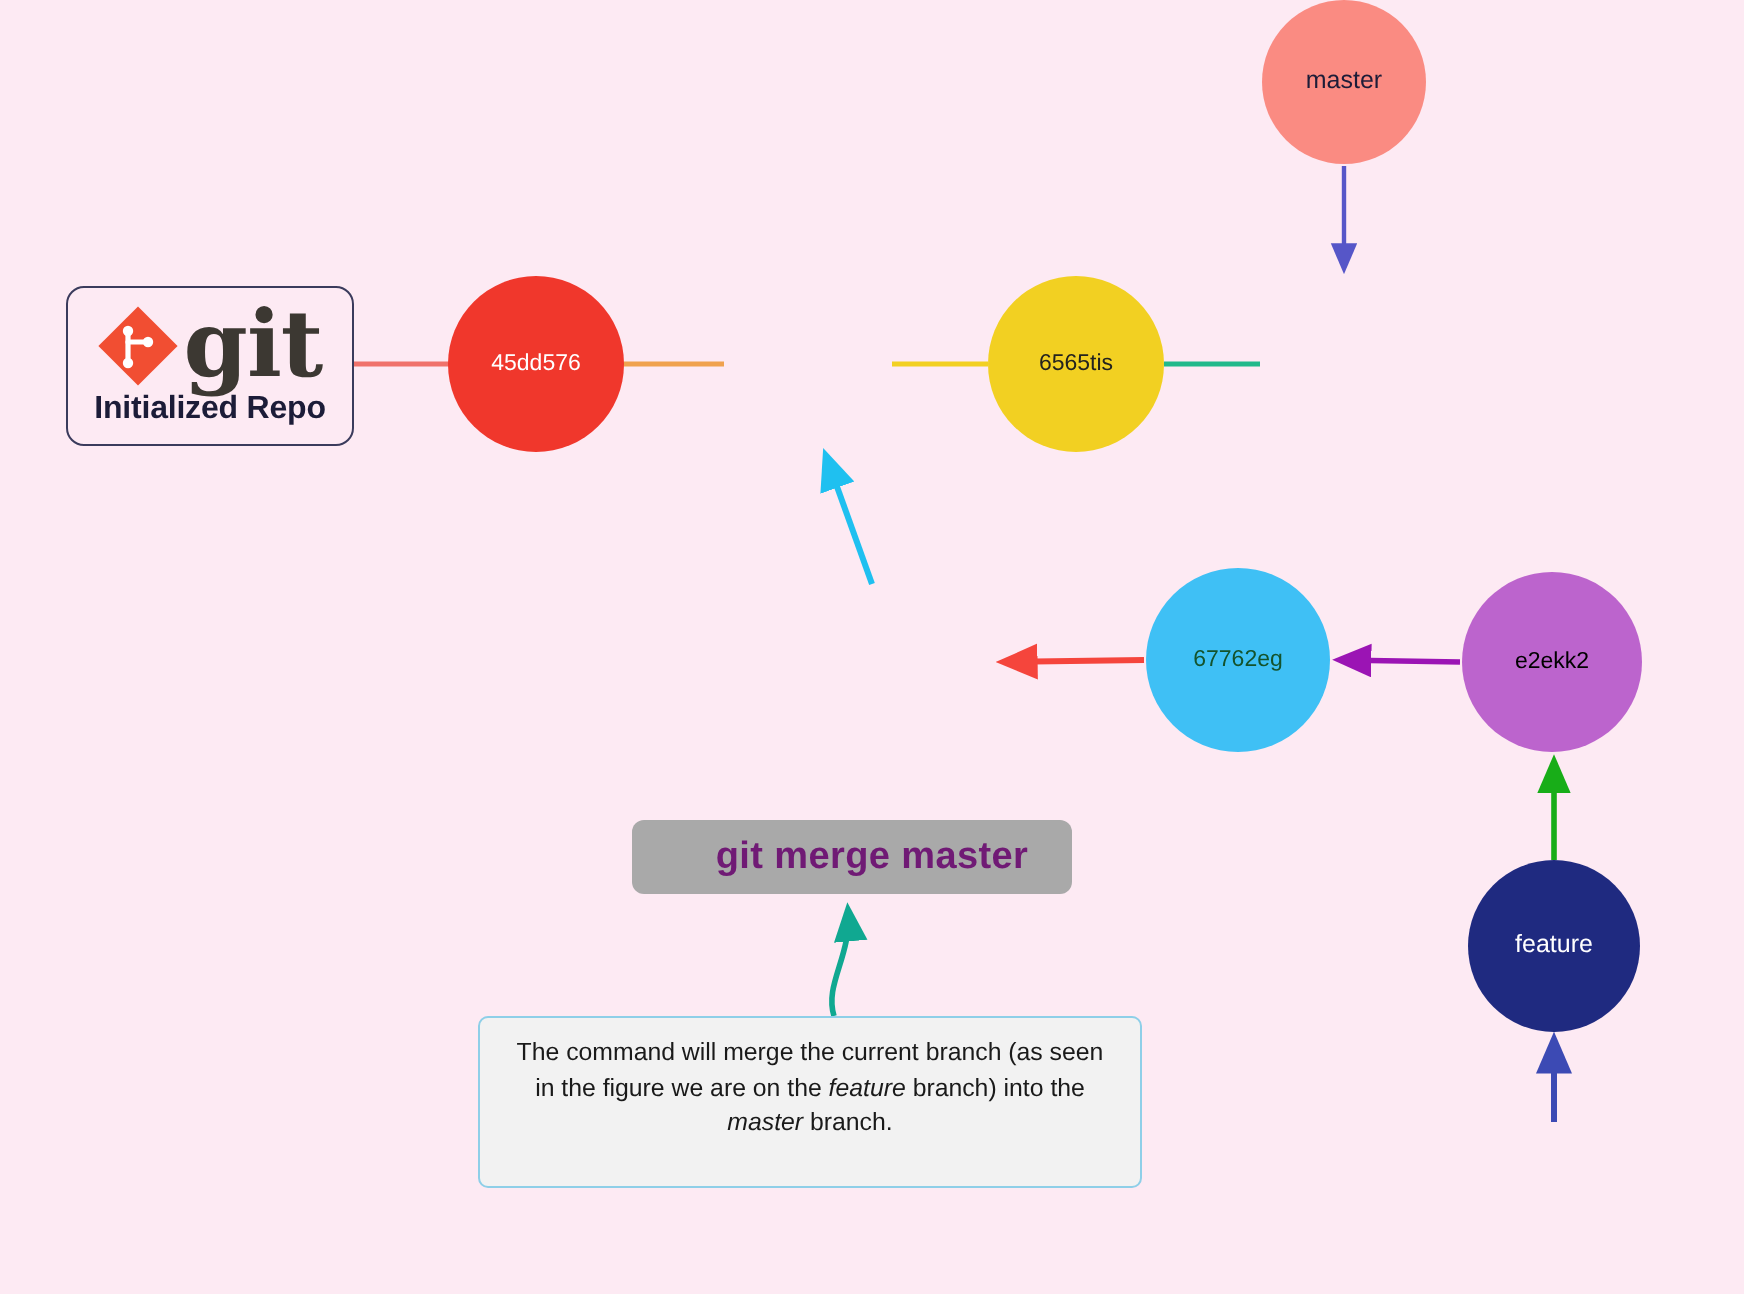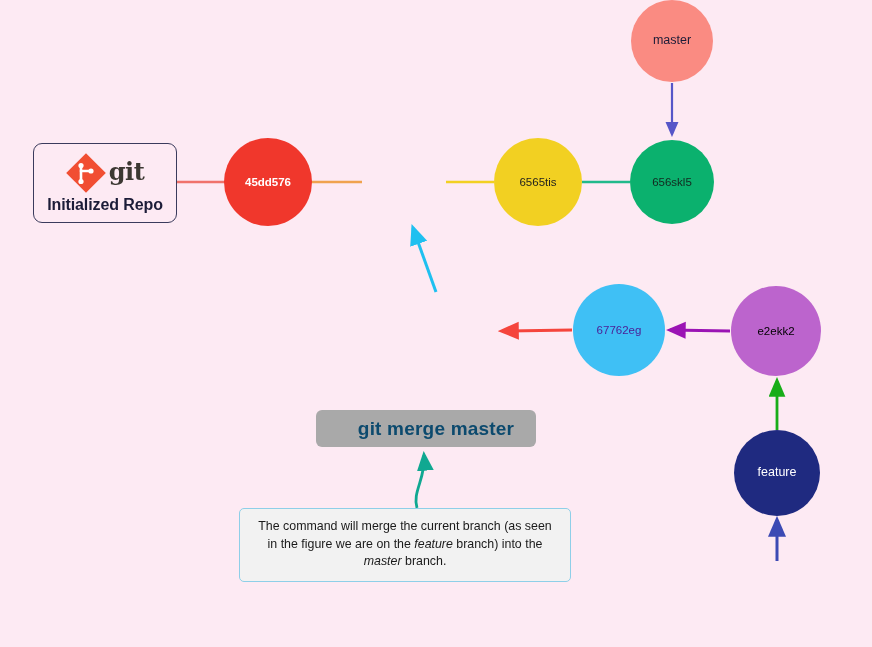--- a/index.html
+++ b/index.html
@@ -64,21 +64,21 @@
   #git-logo {
     display: flex;
     align-items: center;
     justify-content: center;
     gap: 3px;
     height: 40px;
   }
   #git-wordmark {
     font-family: "DejaVu Serif", serif;
     font-weight: bold;
-    font-size: 24px;
+    font-size: 46px;
     color: #3c3832;
     letter-spacing: -0.5px;
     line-height: 0.95;
   }
   #repo-caption {
     font-size: 16px;
     font-weight: bold;
     color: #1c1c38;
     margin-top: 3px;
     letter-spacing: -0.1px;
@@ -108,21 +108,21 @@
   
   #tooltip {
     position: absolute;
     left: 239px;
     top: 508px;
     width: 332px;
     box-sizing: border-box;
     background: #f2f2f2;
     border: 1.4px solid #8ecfe8;
     border-radius: 5px;
-    padding: 9px 12px 10px 12px;
+    padding: 9px 12px 22px 12px;
     z-index: 6;
   }
   #tooltip .tip-text {
     font-size: 12.4px;
     color: #1a1a1a;
     line-height: 1.42;
     text-align: center;
     display: block;
   }
   .ital { font-style: italic; }
@@ -187,43 +187,40 @@
         </g>
         <circle cx="15" cy="28.5" r="2.6" fill="#ffffff"></circle>
         <circle cx="15" cy="12.5" r="2.6" fill="#ffffff"></circle>
         <circle cx="25" cy="18" r="2.6" fill="#ffffff"></circle>
       </svg>
       <span id="git-wordmark">git</span>
     </div>
     <div id="repo-caption">Initialized Repo</div>
   </div>
 
-  <div class="node commit" style="left: 224px; top: 138px; width: 88px; height: 88px; background: rgb(240, 55, 44); color: rgb(255, 255, 255); font-weight: bold;">
+  <div class="node commit" style="left: 224px; top: 138px; width: 88px; height: 88px; background: rgb(240, 55, 44); color: rgb(255, 255, 255);">
     <span class="node-label">45dd576</span>
   </div>
   <div class="node commit" style="left: 494px; top: 138px; width: 88px; height: 88px; background: rgb(242, 208, 34); color: rgb(35, 35, 31); align-items: center;">
     <span class="node-label">6565tis</span>
   </div>
-  <div class="node commit" style="left: 630px; top: 140px; width: 84px; height: 84px; background: rgb(11, 177, 110); color: rgb(20, 40, 31);">
-    <span class="node-label">656skl5</span>
-  </div>
   <div class="node ref" style="left: 631px; top: 0px; width: 82px; height: 82px; background: rgb(250, 139, 130); color: rgb(28, 28, 56);">
     <span class="node-label">master</span>
   </div>
-  <div class="node commit" style="left: 573px; top: 284px; width: 92px; height: 92px; background: rgb(63, 192, 245); color: #4c1d95;">
+  <div class="node commit" style="left: 573px; top: 284px; width: 92px; height: 92px; background: rgb(63, 192, 245); color: #14532d;">
     <span class="node-label">67762eg</span>
   </div>
   <div class="node commit" style="left: 731px; top: 286px; width: 90px; height: 90px; background: rgb(188, 100, 205); color: #000000;">
     <span class="node-label">e2ekk2</span>
   </div>
   <div class="node ref" style="left: 734px; top: 430px; width: 86px; height: 86px; background: rgb(31, 42, 128); color: rgb(255, 255, 255);">
     <span class="node-label">feature</span>
   </div>
 
   <div id="command-chip" style="background: rgb(169, 169, 169);">
-    <span class="chip-text" style="color: #0c4a6e; margin-left: 20px;">git merge master</span>
+    <span class="chip-text" style="color: #701a75; margin-left: 20px;">git merge master</span>
   </div>
 
   <div id="tooltip" style="background: rgb(242, 242, 242); border-color: rgb(142, 207, 232);">
     <span class="tip-text"><span>The command will merge the current branch (as seen in the figure we are on the </span><span class="ital">feature</span><span> branch) into the </span><span class="ital">master</span><span> branch.</span></span>
   </div>
 
 </div>
 
 </body></html>

